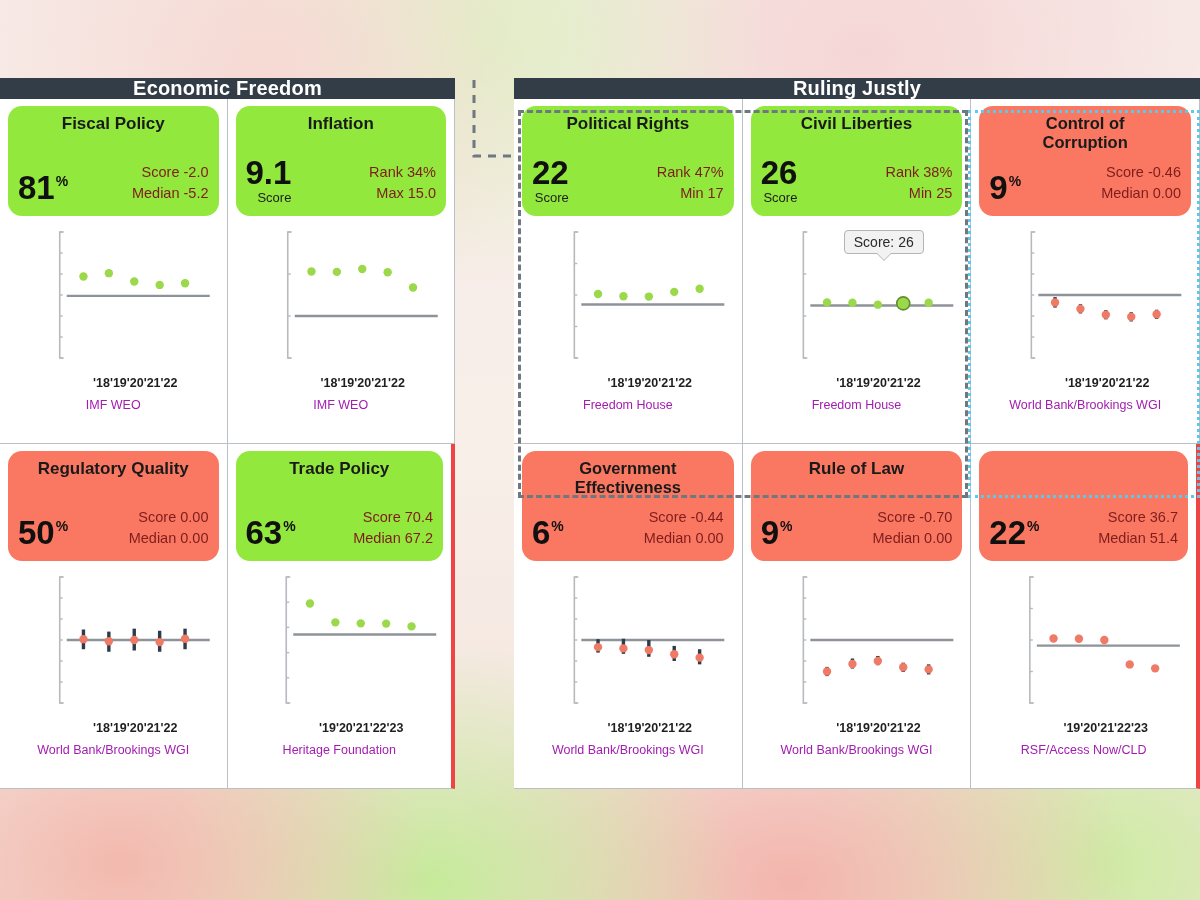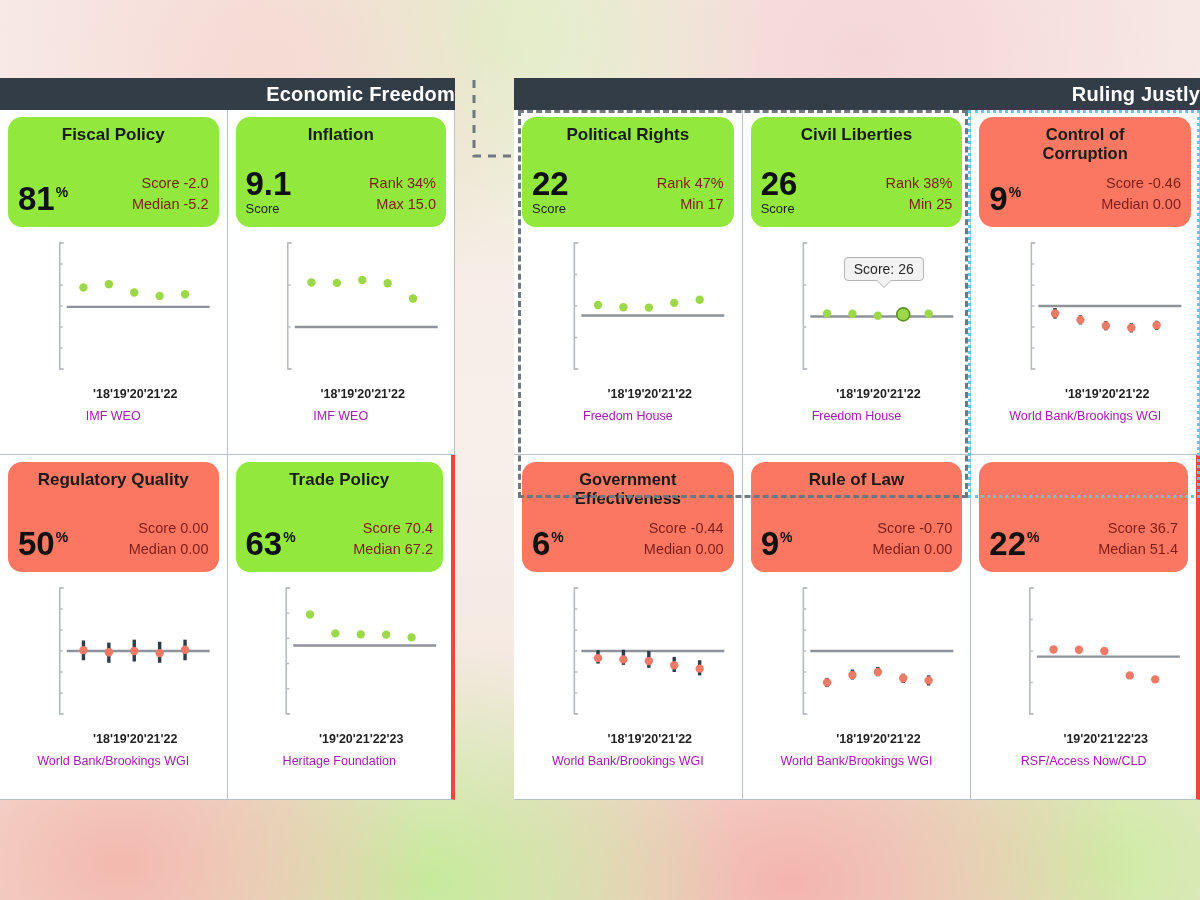--- a/index.html
+++ b/index.html
@@ -23,29 +23,29 @@
     position: absolute;
     left: 0; top: 78px;
     width: 1200px; height: 722px;
   }
 
   .panel { position: absolute; top: 0; background: #ffffff; }
   .panel.left  { left: 0;    width: 455px; }
   .panel.right { left: 514px; width: 686px; }
 
   .section-head {
-    height: 32px;
+    height: 21px;
     background: #333d47;
     color: #ffffff;
     font-size: 20px;
     font-weight: bold;
     letter-spacing: .2px;
     display: flex;
     align-items: center;
-    justify-content: flex-end;
+    justify-content: center;
   }
 
   .grid { display: grid; grid-template-columns: repeat(var(--cols), 1fr); }
   .panel.left  .grid { --cols: 2; }
   .panel.right .grid { --cols: 3; }
 
   
   .card {
     position: relative;
     background: #ffffff;
@@ -76,21 +76,21 @@
   }
   .card-title.two-line { font-size: 16.5px; }
 
   .head-body {
     flex: 1;
     display: flex;
     align-items: flex-end;
     justify-content: space-between;
     padding-bottom: 2px;
   }
-  .big-wrap { display: flex; flex-direction: column; line-height: 1; }
+  .big-wrap { display: flex; flex-direction: column; line-height: 1; align-items: flex-end; }
   .big-num {
     font-size: 33px; font-weight: bold; color: #101010;
     display: flex; align-items: flex-start;
   }
   .big-sup { font-size: 14px; font-weight: bold; margin-left: 1px; margin-top: 3px; }
   .big-sub { font-size: 13px; color: #1d1d1d; margin-top: 2px; }
   .stat-col { text-align: right; font-size: 14.5px; color: #7f1d1d; line-height: 1.45; }
 
   
   .chart { position: relative; height: 150px; margin-top: 8px; }
@@ -406,21 +406,21 @@
               <line x1="49" y1="50.00000000000001" x2="52" y2="50.00000000000001" stroke="#b6babe" stroke-width="1.4"></line>
               <line x1="49" y1="92.00000000000001" x2="52" y2="92.00000000000001" stroke="#b6babe" stroke-width="1.4"></line>
               <line x1="49" y1="134" x2="52" y2="134" stroke="#b6babe" stroke-width="1.4"></line>
               <line x1="56" y1="81.49999999999999" x2="199" y2="81.49999999999999" stroke="#8e9399" stroke-width="2.4"></line>
               <circle cx="72.7" cy="78.35000000000001" r="4.2" fill="#9bd84a"></circle>
               <circle cx="98.1" cy="78.77" r="4.2" fill="#9bd84a"></circle>
               <circle cx="123.5" cy="80.66" r="4.2" fill="#9bd84a"></circle>
               <circle cx="148.9" cy="79.39999999999999" r="6.5" fill="#9bd84a" stroke="#5e8f28" stroke-width="1.6"></circle>
               <circle cx="174.3" cy="78.77" r="4.2" fill="#9bd84a"></circle>
             </svg>
-            <div class="tooltip" style="left: 44%; top: 22px;">Score: 26</div>
+            <div class="tooltip" style="left: 44%; top: 6px;">Score: 26</div>
           </div>
           <div class="chart-xlabels">
             <span>'18</span>
             <span>'19</span>
             <span>'20</span>
             <span>'21</span>
             <span>'22</span>
           </div>
           <div class="source">Freedom House</div>
         </div>

